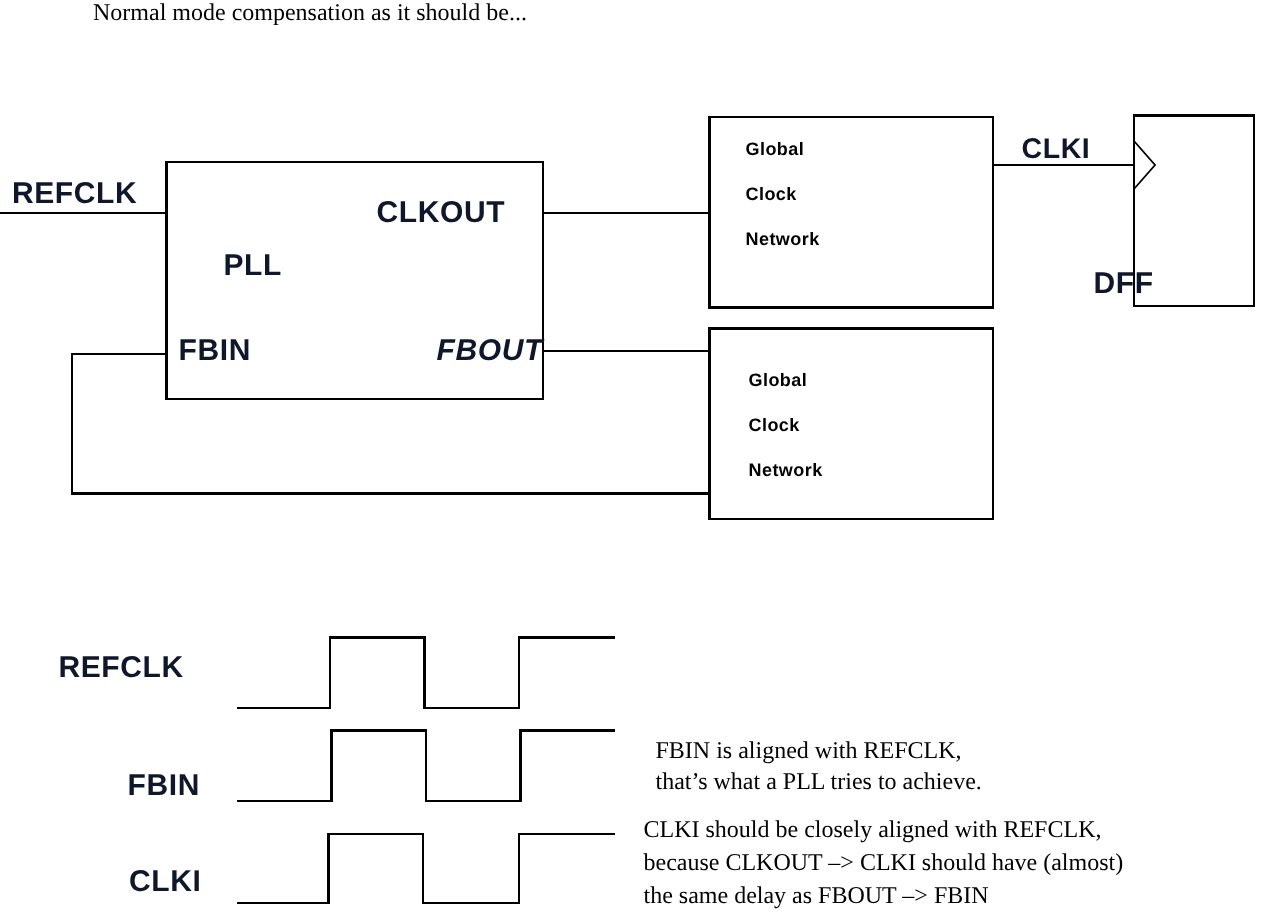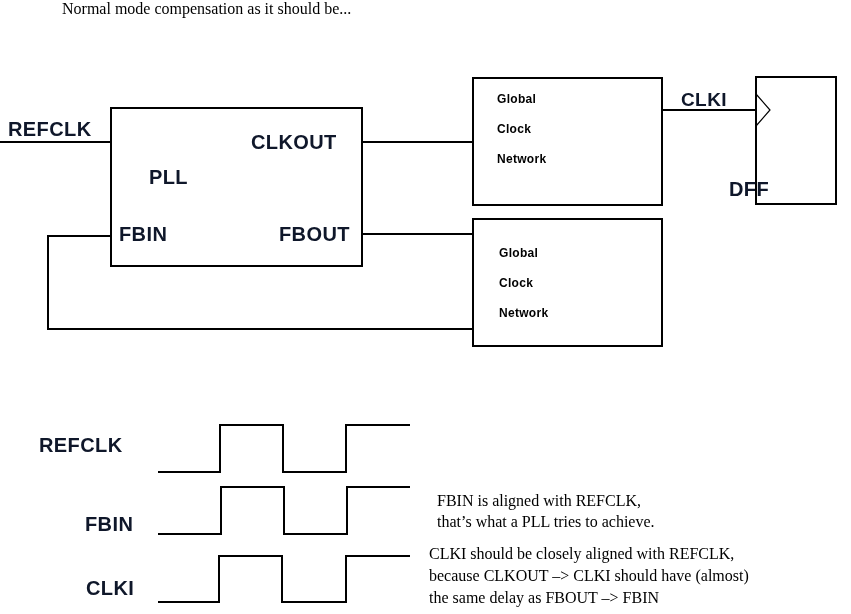--- a/index.html
+++ b/index.html
@@ -79,21 +79,21 @@
       <path d="M158,602 H219 V556 H282 V602 H346 V556 H410"></path>
     </g>
   </svg>
 
   <div class="serif title" style="left:62px; top:1px;">Normal mode compensation as it should be...</div>
 
   <div class="lbl lbl-20" style="left:8px;  top:119px;">REFCLK</div>
   <div class="lbl lbl-20" style="left:251px; top:132px;">CLKOUT</div>
   <div class="lbl lbl-20" style="left:149px; top:167px;">PLL</div>
   <div class="lbl lbl-20" style="left:119px; top:224px;">FBIN</div>
-  <div class="lbl lbl-20" style="left:279px; top:224px;">FBOUT</div>
+  <div class="lbl lbl-20" style="left:291px; top:224px;font-style:italic;">FBOUT</div>
 
   <div class="gcn-text" style="left:497px; top:84px;">
     <div>Global</div>
     <div>Clock</div>
     <div>Network</div>
   </div>
   <div class="gcn-text" style="left:499px; top:238px;">
     <div>Global</div>
     <div>Clock</div>
     <div>Network</div>

